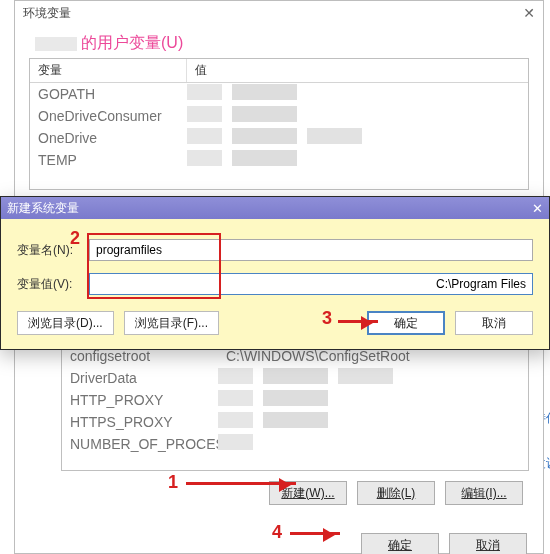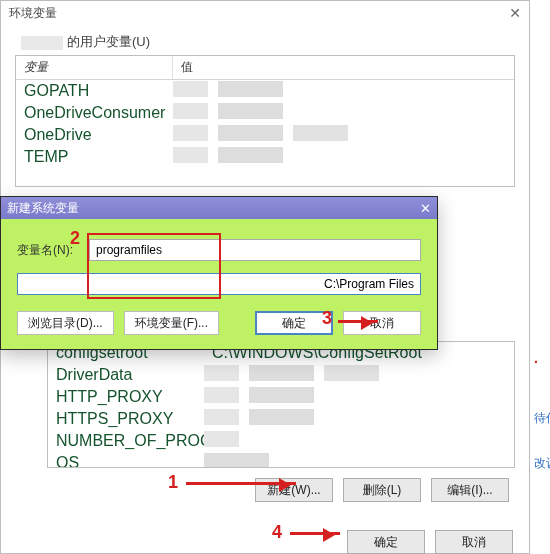--- a/index.html
+++ b/index.html
@@ -9,21 +9,21 @@
     font-size: 12px;
     background: #ffffff;
     color: #333;
     width: 550px;
     height: 554px;
     overflow: hidden;
     position: relative;
   }
   .env-window {
     position: absolute;
-    left: 0; top: 0;
+    left: 14px; top: 0;
     width: 530px;
     height: 554px;
     border: 1px solid #bdbdbd;
     background: #fff;
     box-sizing: border-box;
   }
   .titlebar {
     height: 24px;
     display: flex;
     align-items: center;
@@ -34,23 +34,23 @@
   }
   .titlebar .close {
     font-size: 14px;
     color: #666;
     cursor: pointer;
   }
   .section {
     margin: 8px 14px;
   }
   .caption {
-    font-size: 13px;
+    font-size: 16px;
     margin: 6px 0 4px 6px;
-    color: #404040;
+    color: #ec4899;
   }
   .mask {
     display: inline-block;
     background: #e9e9e9;
     width: 42px;
     height: 14px;
     vertical-align: middle;
     margin-right: 4px;
   }
   .tablewrap {
@@ -72,44 +72,45 @@
   table.vars th {
     text-align: left;
     font-weight: normal;
     font-size: 12px;
     color: #333;
     padding: 3px 8px;
     border-bottom: 1px solid #d4d4d4;
     background: #fff;
     position: relative;
   }
-  table.vars th.var-col { width: 140px; border-right:1px solid #e0e0e0;font-style:italic;}
+  table.vars th.var-col { width: 140px; border-right:1px solid #e0e0e0;}
   table.vars td {
     padding: 2px 8px;
-    font-size: 16px;
-    color: #14532d;
+    font-size: 14px;
+    color: #737373;
     height: 18px;
     position: relative;
     white-space: nowrap;
     overflow: hidden;
   }
   .censor-row {
     position: absolute;
     height: 16px;
     background: #e6e6e6;
     top: 1px;
   }
   .censor-row.p1 { left: 0; width: 35px; }
   .censor-row.p2 { left: 45px; width: 65px; background:#ddd; }
   .censor-row.p3 { left: 120px; width: 55px; background:#e2e2e2;}
   .btnrow {
     display: flex;
     gap: 10px;
     justify-content: flex-end;
     padding: 10px 6px 4px 6px;
+    text-decoration: underline;
   }
   .btnrow.bottom {
     padding: 16px 16px 10px 0;
   }
   button.win {
     font-family: inherit;
     font-size: 12px;
     min-width: 78px;
     height: 24px;
     background: #e9e9e9;
@@ -119,24 +120,24 @@
     padding: 0 10px;
   }
   button.win.white { background:#fff; border:1px solid #bbb; }
   button.win.primary { background:#fff; border:2px solid #4a84c4; }
 
   
   .new-var-dialog {
     position: absolute;
     left: 0;
     top: 196px;
-    width: 438px;
+    width: 550px;
     border: 1px solid #2a2a2a;
     box-sizing: border-box;
-    background: #bef264;
+    background: #fef9c3;
     box-shadow: 0 6px 18px rgba(0,0,0,.25);
     z-index: 10;
   }
   .dlg-titlebar {
     height: 22px;
     background: linear-gradient(#8f8fd8, #7a7acc);
     color: #fff;
     display: flex;
     align-items: center;
     justify-content: space-between;
@@ -323,26 +324,20 @@
                 <span class="censor-row p1"></span>
                 <span class="censor-row p2"></span>
               </td>
             </tr>
           <tr>
               <td>NUMBER_OF_PROCESSORS</td>
               <td>
                 <span class="censor-row p1"></span>
               </td>
             </tr>
-          <tr>
-              <td>OS</td>
-              <td>
-                <span class="censor-row p2" style="left:0;"></span>
-              </td>
-            </tr>
         </tbody>
       </table>
     </div>
 
     <div class="btnrow">
       <button class="win">新建(W)...</button>
       <button class="win">删除(L)</button>
       <button class="win">编辑(I)...</button>
     </div>
   </div>
@@ -358,29 +353,30 @@
     <span>新建系统变量</span>
     <span class="close">✕</span>
   </div>
   <div class="dlg-body">
 
     <div class="form-row">
       <label>变量名(N):</label>
       <input type="text" value="programfiles" style="">
     </div>
     <div class="form-row valrow">
+      <label>变量值(V):</label>
       <input type="text" value="C:\Program Files" style="">
     </div>
 
     <div class="red-box" style="left:86px; top:14px; width:130px; height:62px;"></div>
 
     <div class="dlg-btnrow">
       <div class="left-btns">
         <button class="win white">浏览目录(D)...</button>
-        <button class="win white">环境变量(F)...</button>
+        <button class="win white">浏览目录(F)...</button>
       </div>
       <div class="spacer"></div>
       <div class="right-btns">
         <button class="win primary">确定</button>
         <button class="win white">取消</button>
       </div>
     </div>
   </div>
 </div>
 

